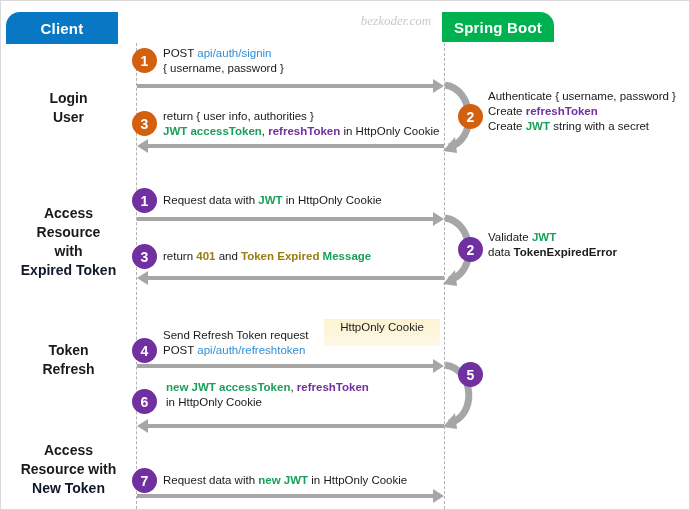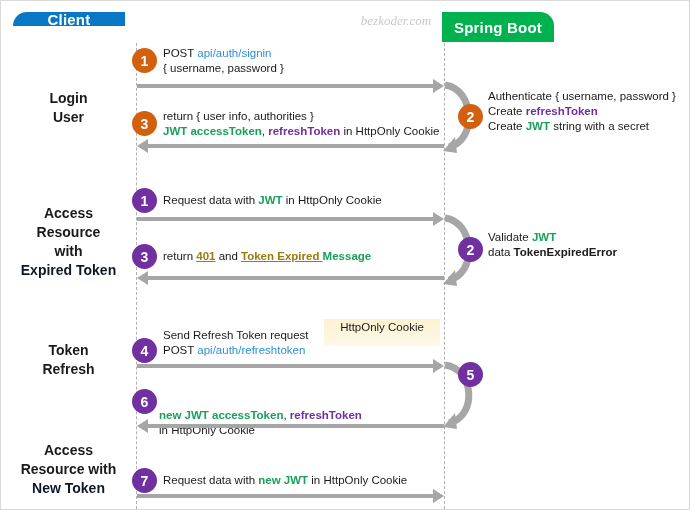--- a/index.html
+++ b/index.html
@@ -9,21 +9,21 @@
     border:1px solid #d9d9d9;box-sizing:border-box;overflow:hidden;
   }
   .abs{position:absolute;}
 
   
   .actor-box{
     position:absolute;display:flex;align-items:center;justify-content:center;
     color:#ffffff;font-weight:bold;letter-spacing:.2px;
   }
   #client-box{
-    left:12px;top:11px;width:112px;height:14px;background:#0878c4;
+    left:5px;top:11px;width:112px;height:32px;background:#0878c4;
     border-top-left-radius:14px;font-size:15px;
   }
   #server-box{
     left:441px;top:11px;width:112px;height:30px;background:#00b14f;
     border-top-right-radius:14px;font-size:15px;
   }
 
   
   #watermark{
     left:330px;top:12px;width:130px;text-align:center;
@@ -66,21 +66,21 @@
   .badge.purple{background:#7030a0;}
 
   
   .msg{
     position:absolute;font-size:11.5px;color:#1a1a1a;line-height:15px;
     white-space:nowrap;
   }
   .msg .blue{color:#2f8fd8;}
   .msg .green{color:#19a05a;font-weight:bold;}
   .msg .purple{color:#7030a0;font-weight:bold;}
-  .msg .gold{color:#9a7d10;font-weight:bold;text-decoration:underline;}
+  .msg .gold{color:#9a7d10;font-weight:bold;}
   .msg .bold{font-weight:bold;color:#1a1a1a;}
 
   
   .loop{position:absolute;}
 
   
   #refresh-callout{
     position:absolute;left:323px;top:318px;width:116px;height:27px;
     background:linear-gradient(to bottom,#fdf3d2,#fdf8e6);
     font-size:11.5px;line-height:14px;color:#1a1a1a;
@@ -211,21 +211,21 @@
     <path d="M4 6 C 34 10, 36 58, 8 64" fill="none" stroke="#a6a6a6" stroke-width="7" stroke-linecap="butt"></path>
     <polygon points="14,54 2,68 16,70" fill="#a6a6a6"></polygon>
   </svg>
   <div class="badge purple" style="left:457px;top:361px;">
     <span>5</span>
   </div>
 
   <div class="badge purple" style="left:131px;top:388px;">
     <span>6</span>
   </div>
-  <div class="msg" style="left:158px;top:379px;margin-top:28px;">
+  <div class="msg" style="left:165px;top:379px;">
     <div><span class="green">new JWT accessToken</span><span>, </span><span class="purple">refreshToken</span></div>
     <div><span>in HttpOnly Cookie</span></div>
   </div>
   <div class="arrow-line" style="left:147px;top:423px;width:296px;"></div>
   <div class="arrow-head left" style="left:136px;top:418px;"></div>
 
   <div class="badge purple" style="left:131px;top:467px;">
     <span>7</span>
   </div>
   <div class="msg" style="left:162px;top:472px;">

